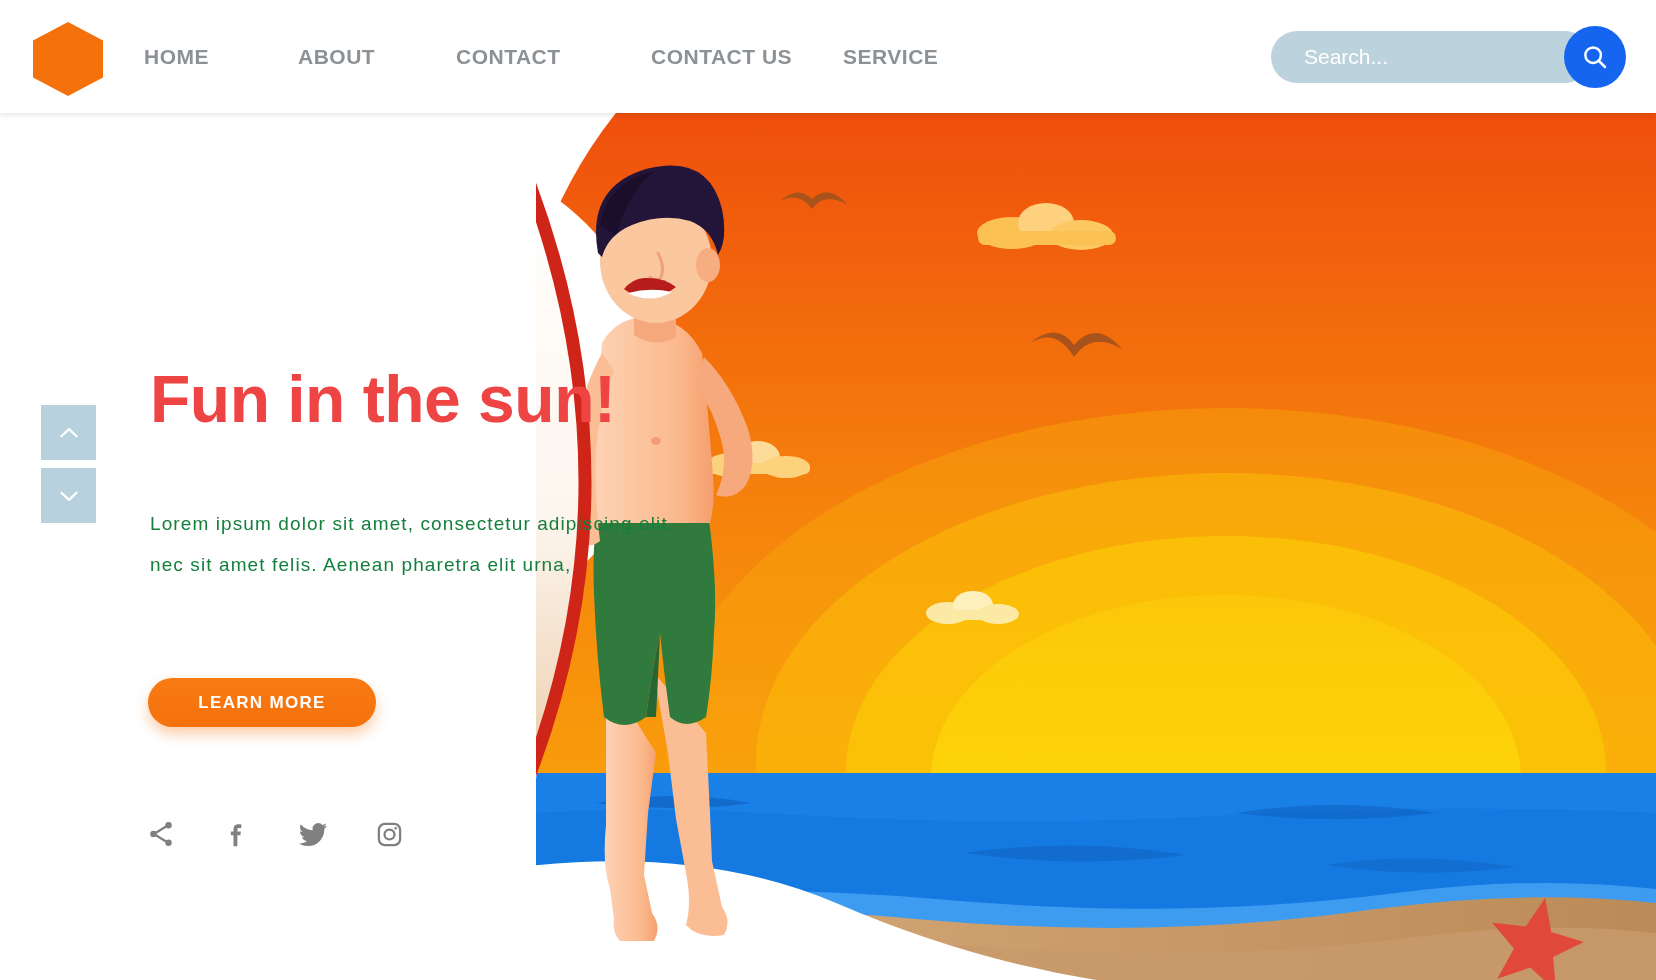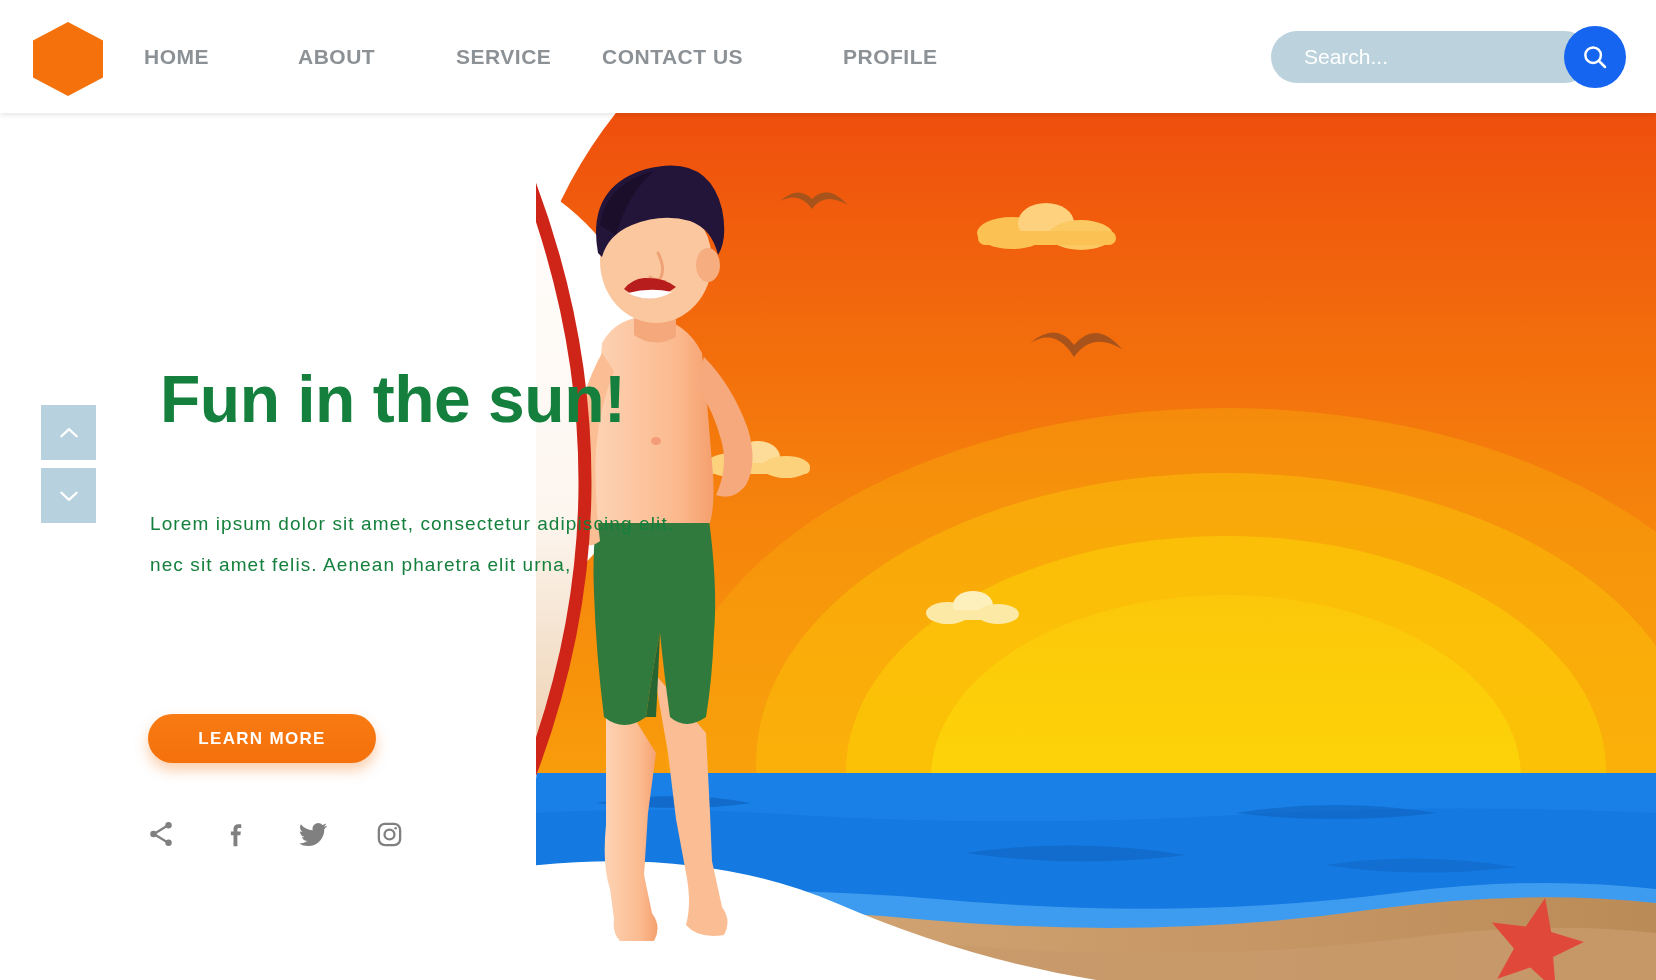--- a/index.html
+++ b/index.html
@@ -88,23 +88,23 @@
 
   
   .hero-text { position: absolute; left: 0; top: 0; width: 820px; height: 867px; z-index: 20; }
   .title-1 {
     position: absolute; left: 155px; top: 165px;
     font-size: 66px; font-weight: bold;
     color: #f4710b; letter-spacing: -0.5px;
     line-height: 1;
   }
   .title-2 {
-    position: absolute; left: 160px; top: 253px;
+    position: absolute; left: 150px; top: 253px;
     font-size: 66px; font-weight: bold;
-    color: #15803d; letter-spacing: -0.5px;
+    color: #ef4444; letter-spacing: -0.5px;
     line-height: 1;
     white-space: nowrap;
   }
   .para {
     position: absolute; left: 150px; top: 390px;
     width: 620px;
     color: #15803d;
     font-size: 19px;
     line-height: 41px;
     letter-spacing: 1.1px;
@@ -114,21 +114,20 @@
     position: absolute; left: 148px; top: 565px;
     width: 228px; height: 49px;
     background: linear-gradient(180deg, #f97a12 0%, #f4710b 100%);
     color: #fff;
     border: none; border-radius: 25px;
     font-size: 17px; font-weight: bold;
     letter-spacing: 1.3px;
     cursor: pointer;
     box-shadow: 0 7px 14px rgba(244,113,11,0.35);
     font-family: "Liberation Sans", sans-serif;
-    margin-top: 36px;
   }
   .socials {
     position: absolute; left: 145px; top: 705px;
     display: flex; align-items: center; gap: 44px;
   }
   .social-icon { cursor: pointer; display: flex; align-items: center; justify-content: center; width: 32px; height: 32px; }
 
   
   .arrows { position: absolute; left: 41px; top: 292px; z-index: 25; }
   .arrow-btn {
@@ -149,23 +148,23 @@
 
   <div class="header">
 
     <div class="logo-wrap">
       <div class="logo-hex"></div>
     </div>
 
     <div class="nav">
       <a class="nav-item" style="position:absolute;left:0;">HOME</a>
       <a class="nav-item" style="position:absolute;left:154px;">ABOUT</a>
-      <a class="nav-item" style="position:absolute;left:312px;">SERVICE</a>
-      <a class="nav-item" style="position:absolute;left:458px;">CONTACT US</a>
-      <a class="nav-item" style="position:absolute;left:699px;">PROFILE</a>
+      <a class="nav-item" style="position:absolute;left:312px;">CONTACT</a>
+      <a class="nav-item" style="position:absolute;left:507px;">CONTACT US</a>
+      <a class="nav-item" style="position:absolute;left:699px;">SERVICE</a>
     </div>
 
     <div class="search-wrap">
       <input class="search-input" type="text" placeholder="Search..." style="">
       <button class="search-btn">
         <svg width="30" height="30" viewBox="0 0 24 24" fill="none" stroke="#ffffff" stroke-width="2" stroke-linecap="round">
           <circle cx="10.5" cy="10.5" r="6.2"></circle>
           <line x1="15.2" y1="15.2" x2="20" y2="20"></line>
         </svg>
       </button>

